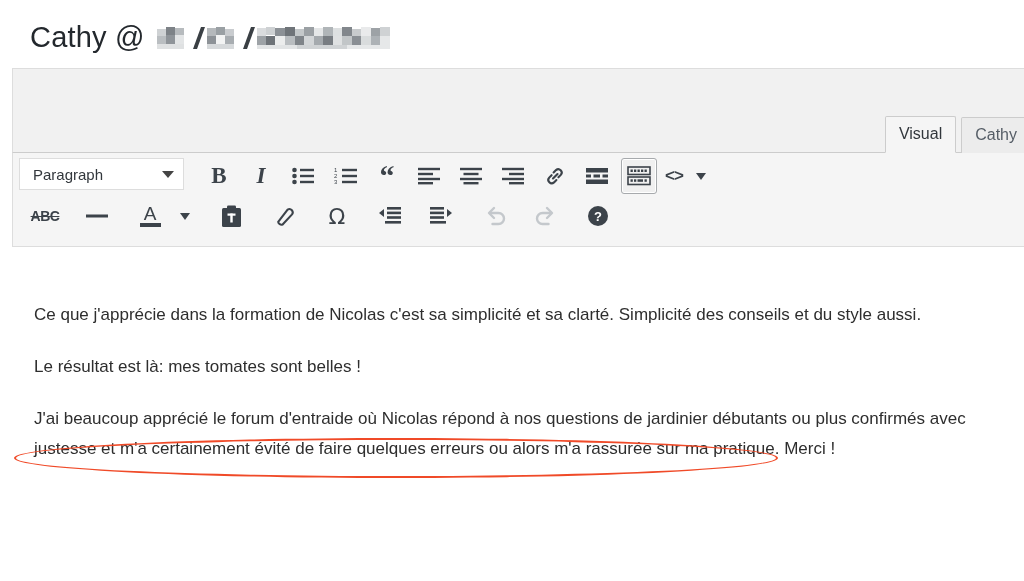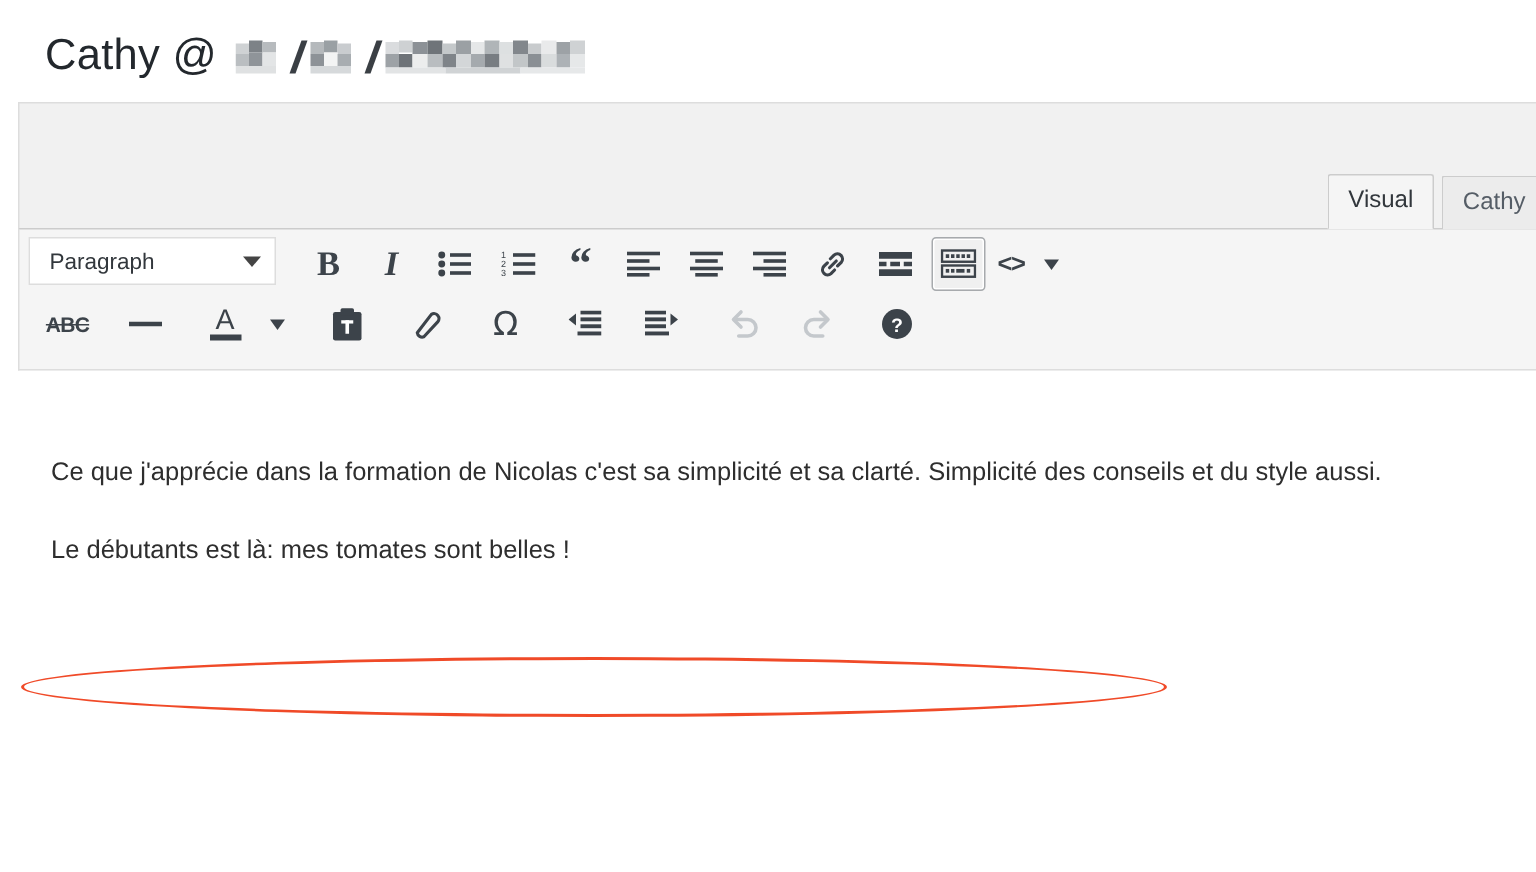--- a/index.html
+++ b/index.html
@@ -465,16 +465,17 @@
           <circle cx="11" cy="11" r="10" fill="#3c434a"></circle>
           <text x="11" y="16" text-anchor="middle" font-size="13" font-weight="bold" fill="#ffffff" font-family="Liberation Sans, sans-serif">?</text>
         </svg>
       </div>
     </div>
   </div>
 </div>
 
 <div class="editor-content">
   <p>Ce que j'apprécie dans la formation de Nicolas c'est sa simplicité et sa clarté. Simplicité des conseils et du style aussi.</p>
-  <p>Le débutants est là: mes tomates sont belles !</p>
+  <p>Le résultat est là: mes tomates sont belles !</p>
+  <p>J'ai beaucoup apprécié le forum d'entraide où Nicolas répond à nos questions de jardinier débutants ou plus confirmés avec justesse et m'a certainement évité de faire quelques erreurs ou alors m'a rassurée sur ma pratique. Merci !</p>
 </div>
 
 <div class="annotation-ellipse"></div>
 
 </body></html>

